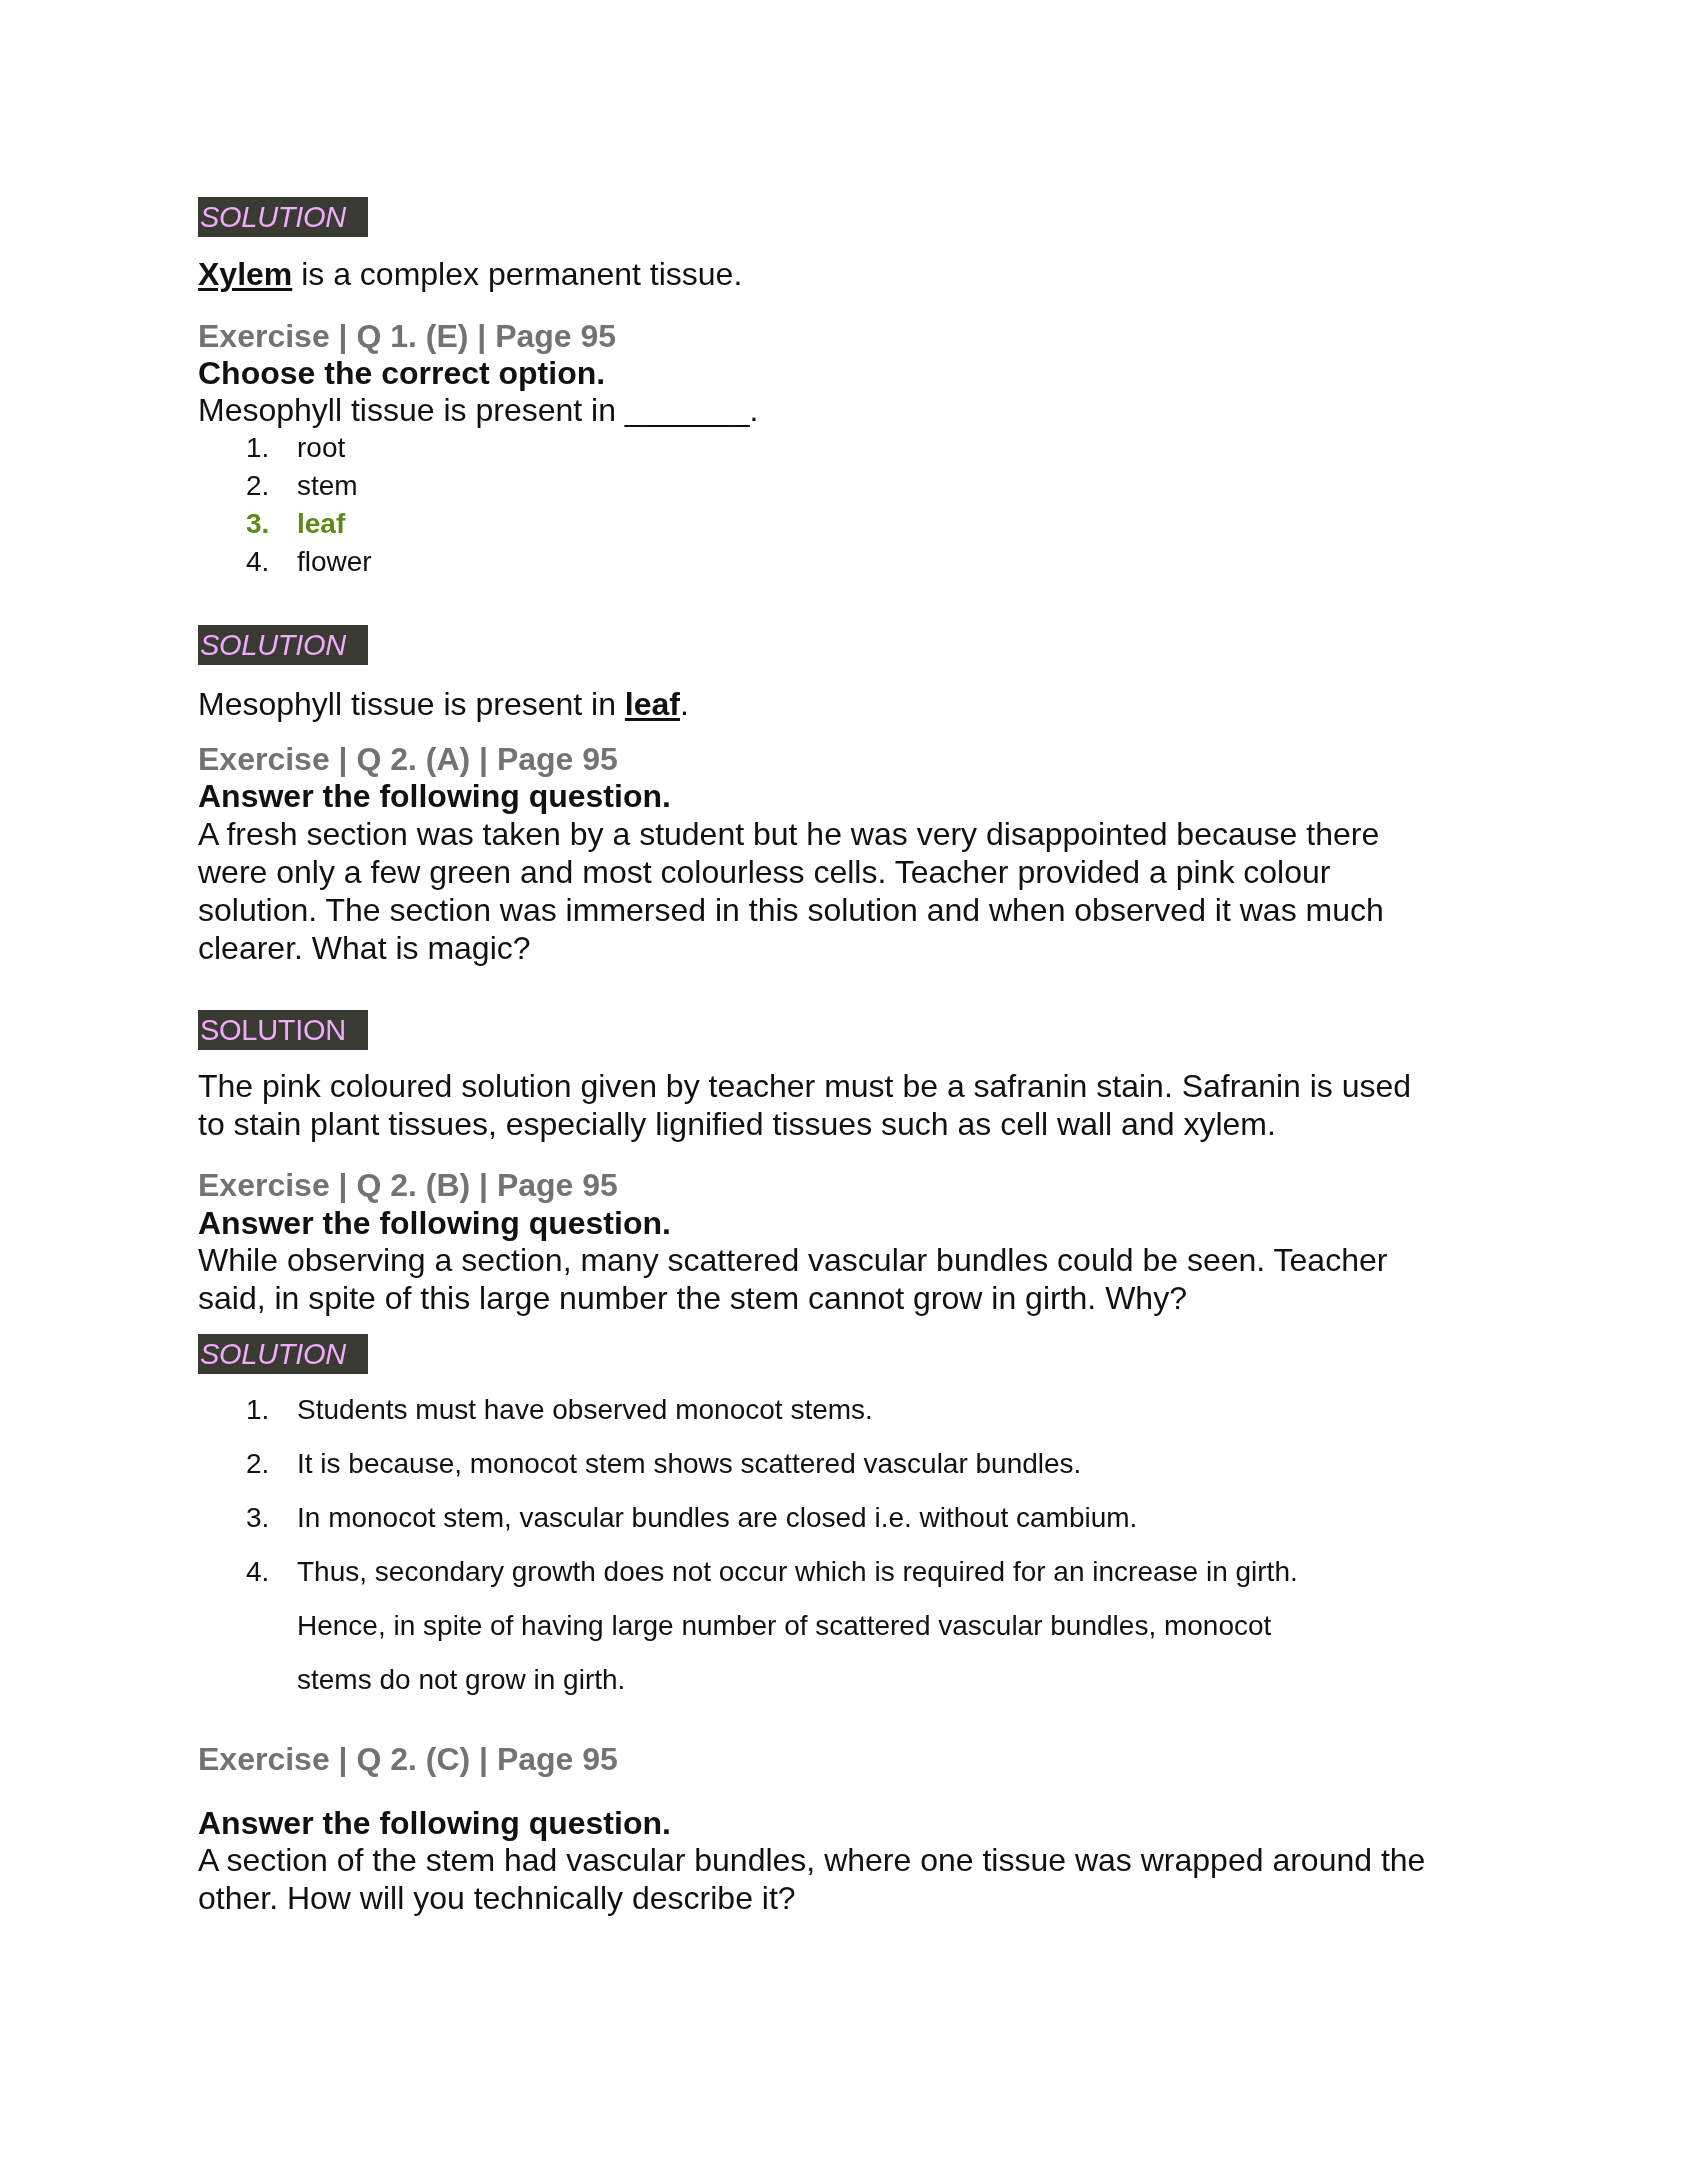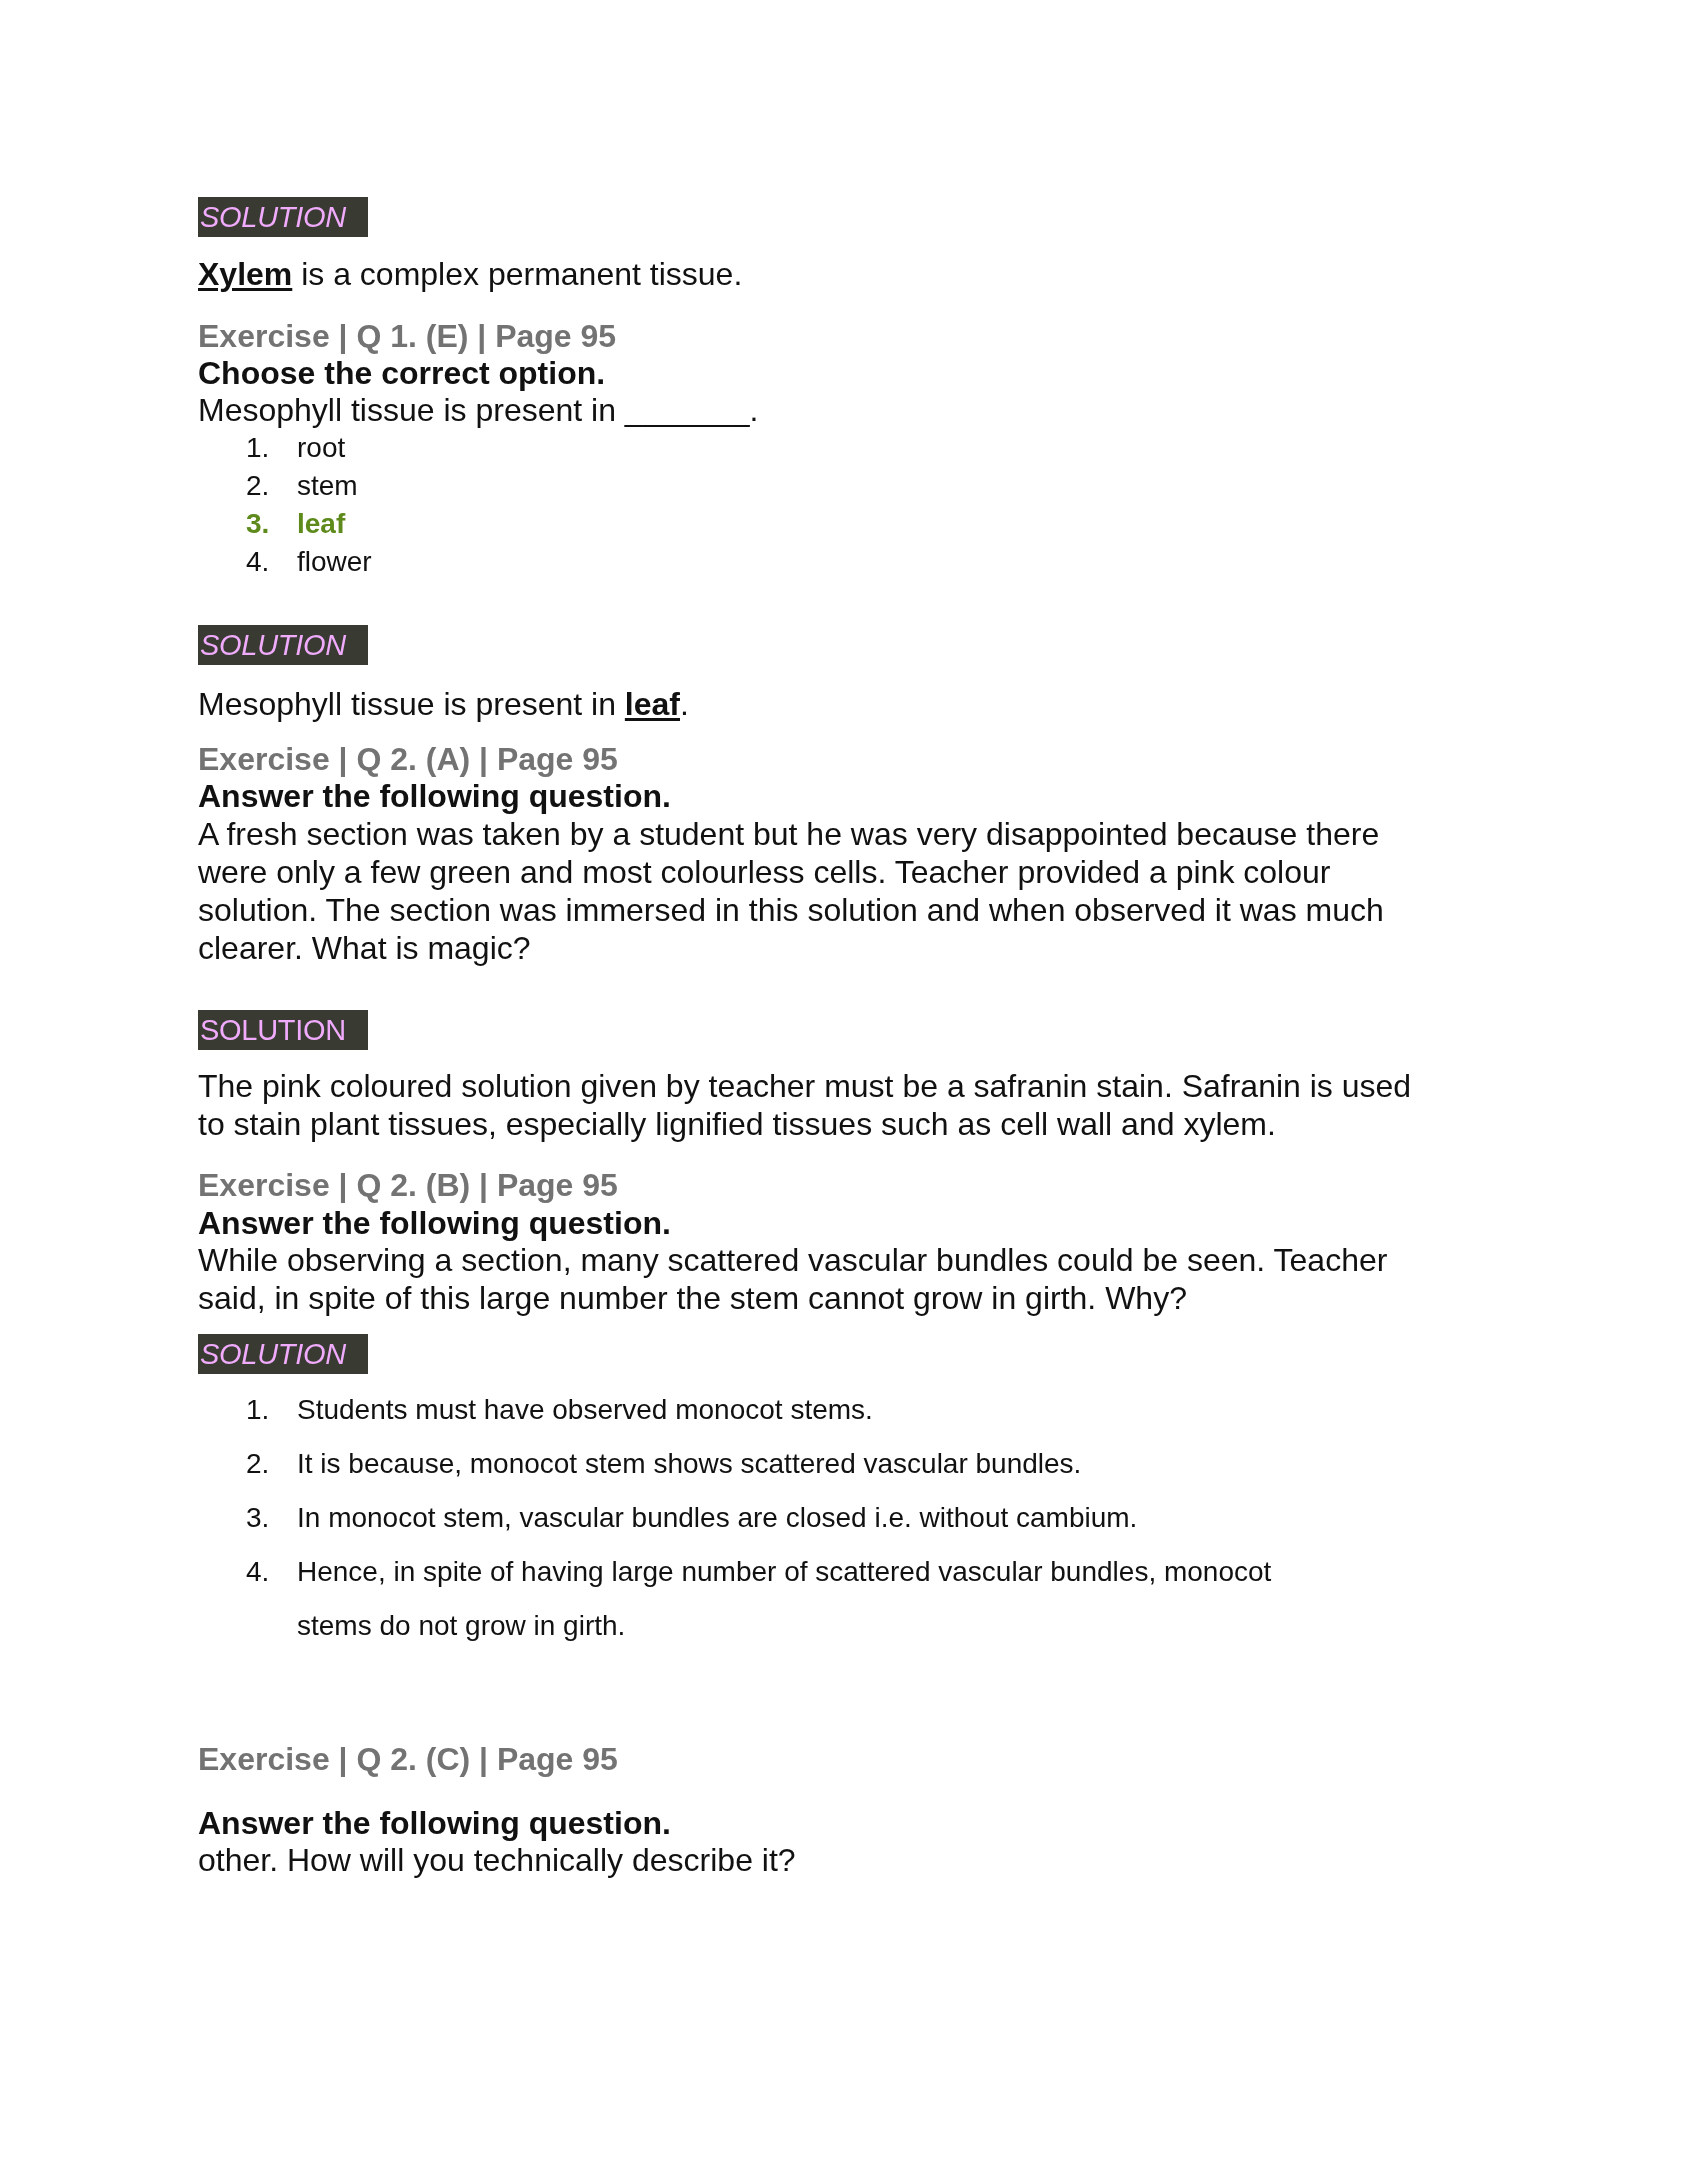--- a/index.html
+++ b/index.html
@@ -60,23 +60,24 @@
 <div class="abs" style="top:1241px;">
   <div class="line">While observing a section, many scattered vascular bundles could be seen. Teacher</div>
   <div class="line">said, in spite of this large number the stem cannot grow in girth. Why?</div>
 </div>
 
 <div class="badge italic" style="top:1334px;">SOLUTION</div>
 <ol class="list spaced" style="top:1383px;">
   <li><span class="num">1.</span><span>Students must have observed monocot stems.</span></li>
   <li><span class="num">2.</span><span>It is because, monocot stem shows scattered vascular bundles.</span></li>
   <li><span class="num">3.</span><span>In monocot stem, vascular bundles are closed i.e. without cambium.</span></li>
-  <li><span class="num">4.</span></li>
+  <li><span class="num">4.</span><span>Thus, secondary growth does not occur which is required for an increase in girth.</span></li>
   <li><span>Hence, in spite of having large number of scattered vascular bundles, monocot</span></li>
   <li><span>stems do not grow in girth.</span></li>
 </ol>
 
 <div class="abs line heading" style="top:1740px;">Exercise | Q 2. (C) | Page 95</div>
 <div class="abs line bold" style="top:1804px;">Answer the following question.</div>
 <div class="abs" style="top:1841px;">
+  <div class="line">A section of the stem had vascular bundles, where one tissue was wrapped around the</div>
   <div class="line">other. How will you technically describe it?</div>
 </div>
 
 
 </body></html>

